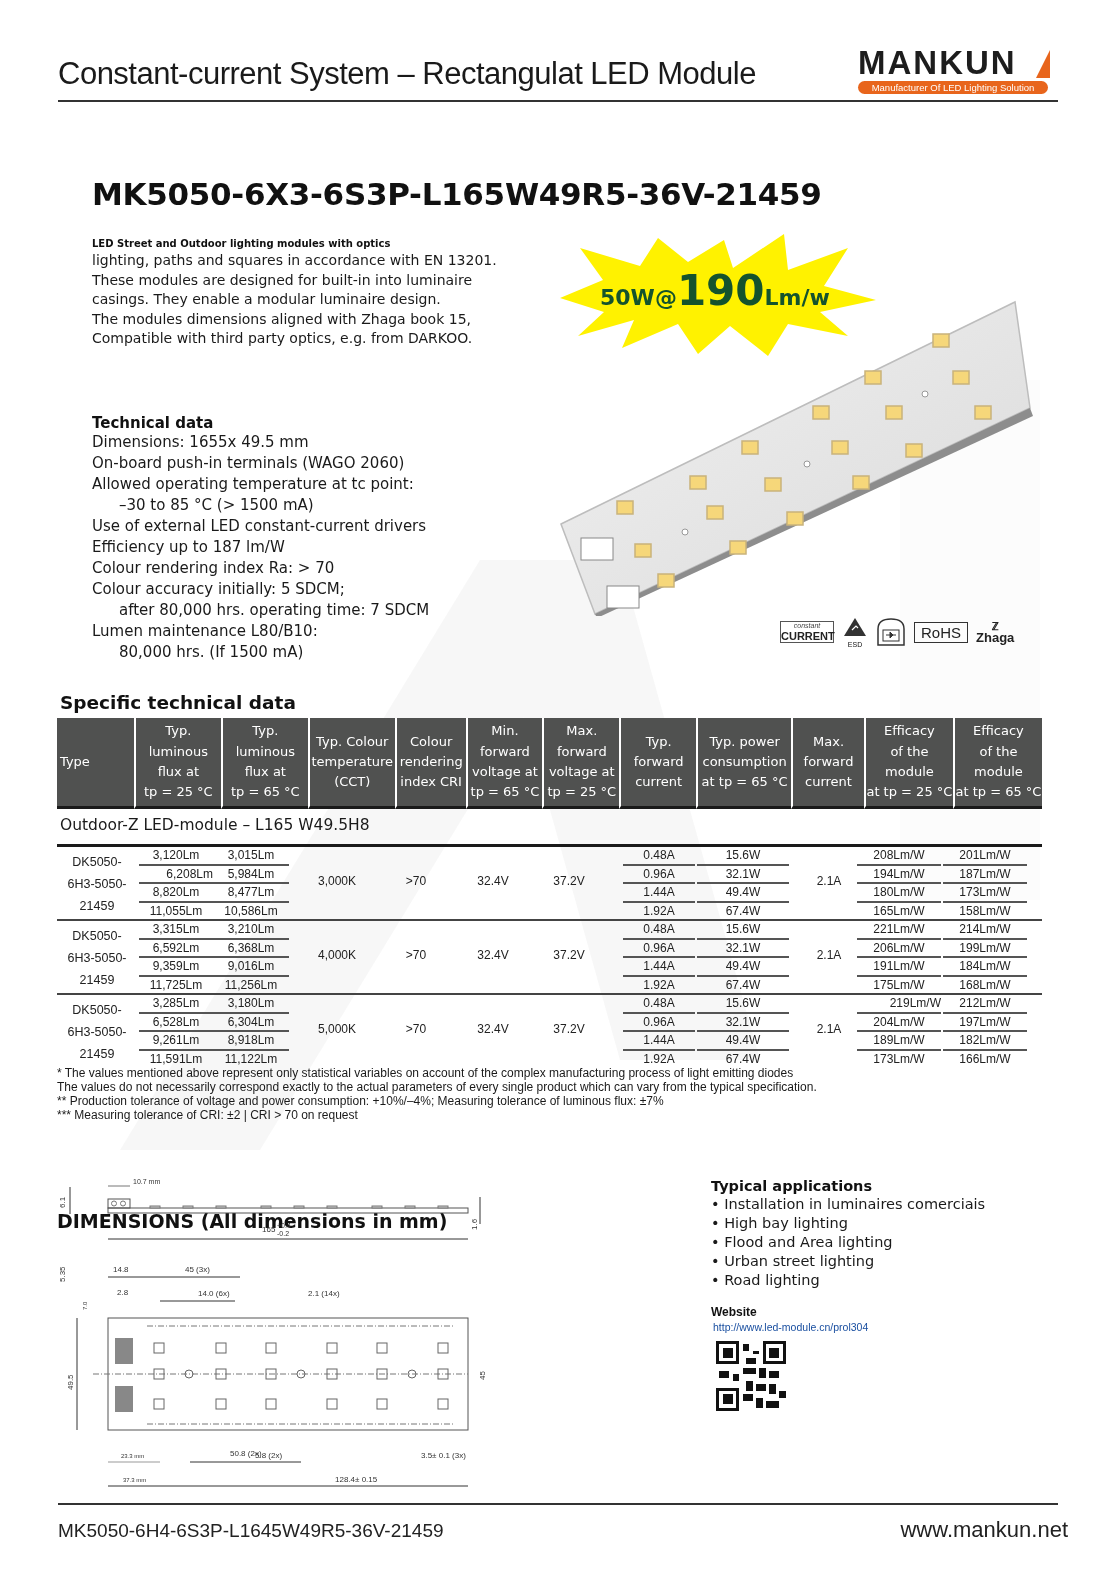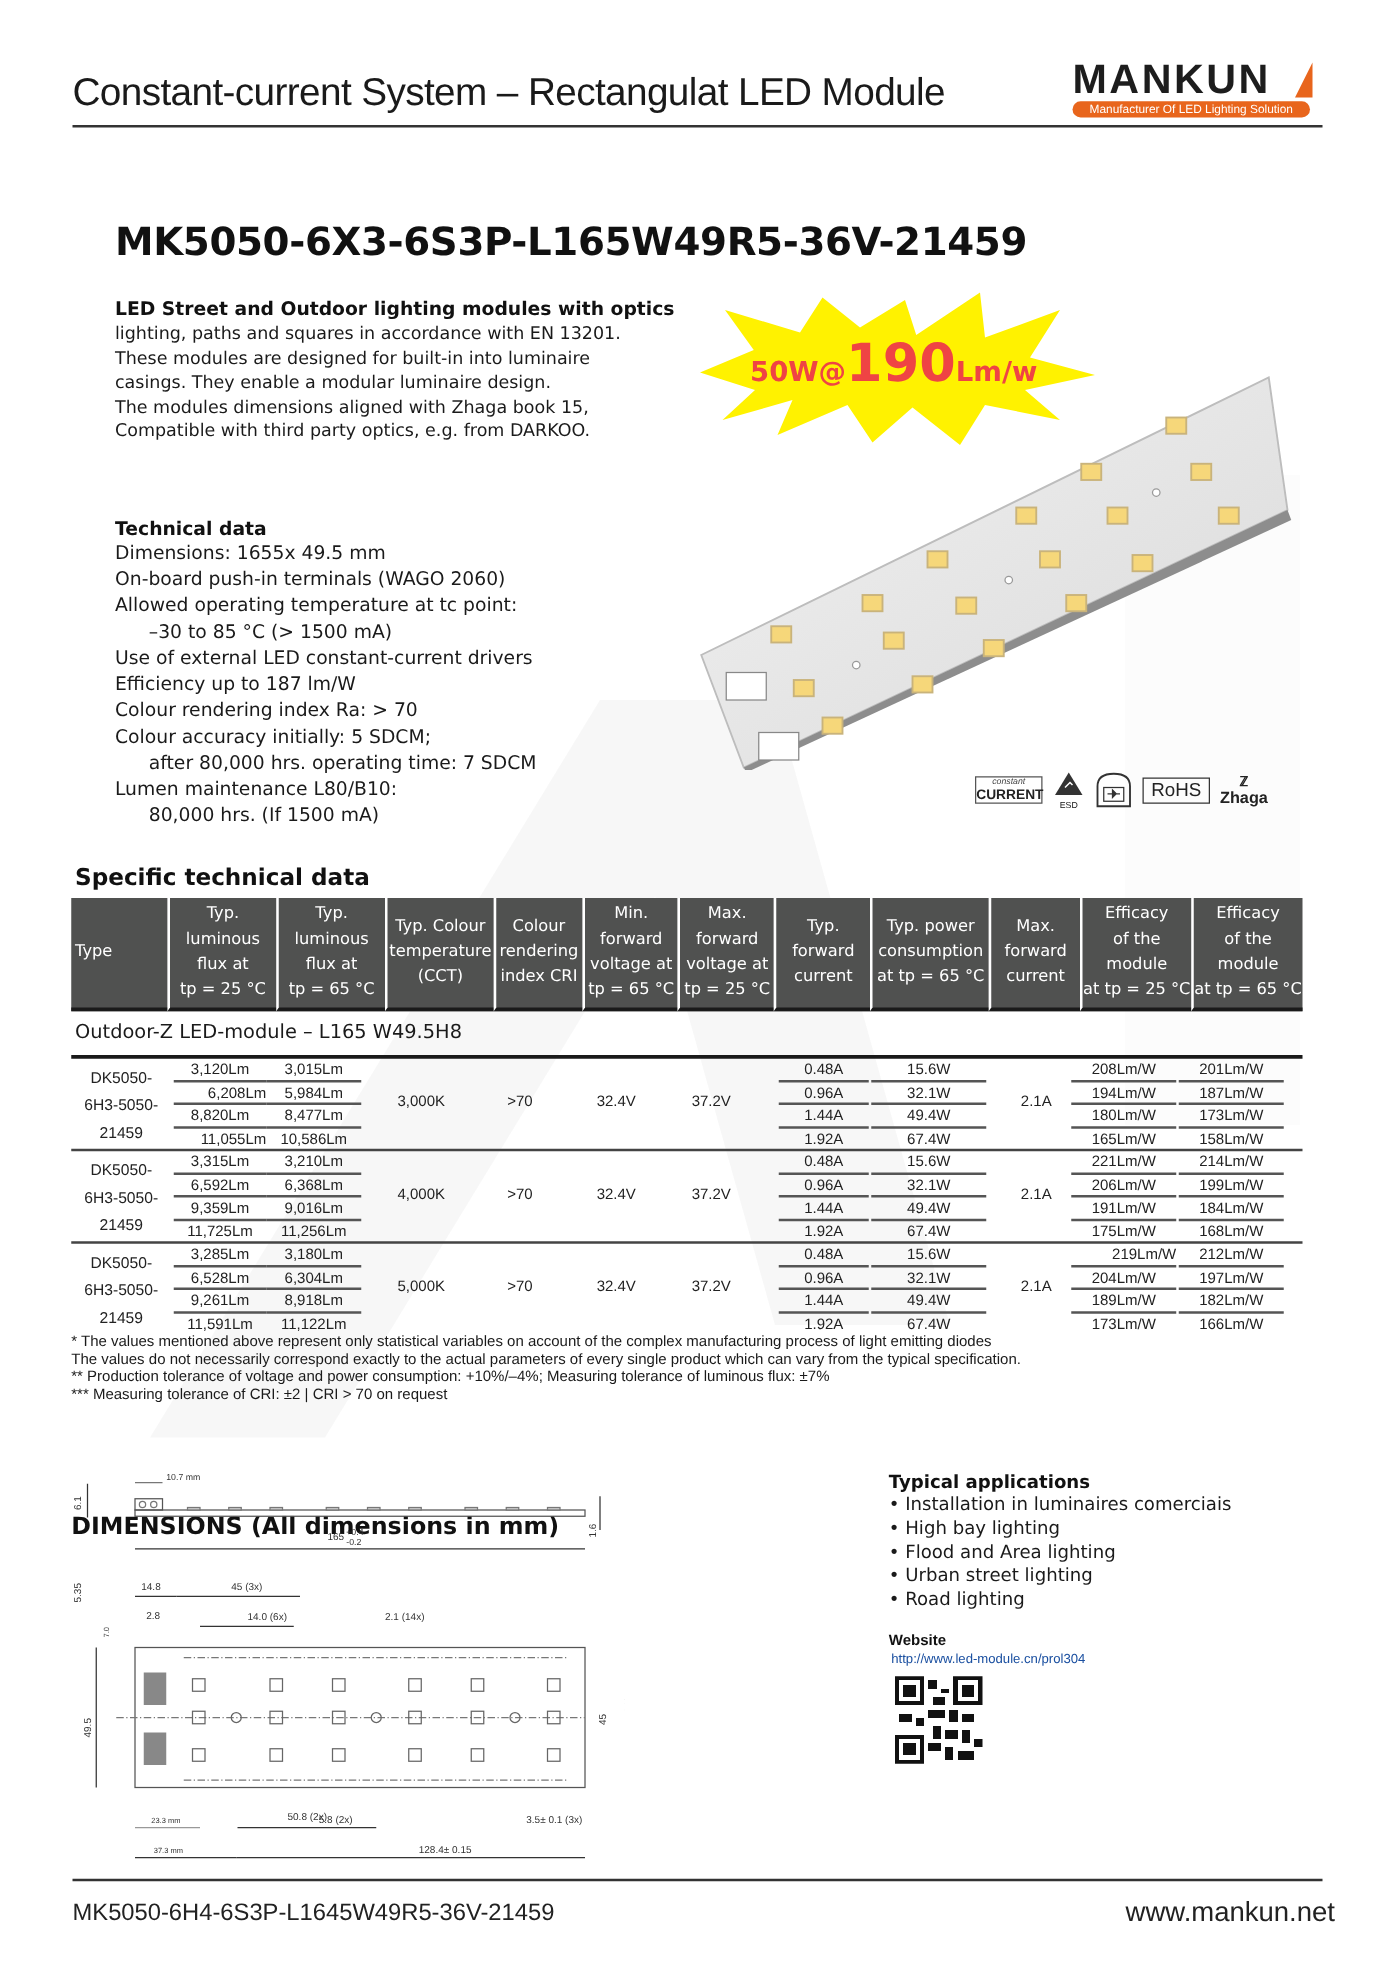--- a/index.html
+++ b/index.html
@@ -8,29 +8,29 @@
   
   .hdr-title { left: 58px; top: 56px; font-family: "Liberation Sans", sans-serif; font-size: 31px; color: #1a1a1a; letter-spacing: -0.5px; }
   .logo { left: 858px; top: 48px; width: 196px; height: 48px; }
   .logo-word { font-family: "Liberation Sans", sans-serif; font-weight: 900; font-size: 33px; color: #1d1d1d; letter-spacing: 2px; line-height: 30px; }
   .logo-tag { margin-top: 3px; background: #e8651c; color: #fff; border-radius: 8px; font-family: "Liberation Sans", sans-serif; font-size: 9.5px; padding: 1px 6px; white-space: nowrap; width: 190px; text-align: center; }
   .logo-corner { position:absolute; right: 4px; top: 2px; width: 0; height: 0; border-left: 14px solid transparent; border-top: 0; border-bottom: 28px solid #e8651c; }
   .rule { left: 58px; right: 58px; height: 2px; background: #333; }
   
   .prod-title { left: 92px; top: 176px; font-family: "DejaVu Sans", sans-serif; font-weight: bold; font-size: 31px; letter-spacing: -0.3px; color: #111; }
   .intro { left: 92px; top: 238px; width: 450px; }
-  .intro h3 { font-size: 15px; font-weight: bold; margin-bottom: 2px; }
+  .intro h3 { font-size: 10px; font-weight: bold; margin-bottom: 2px; }
   .intro p { font-size: 14px; line-height: 19.5px; color: #1a1a1a; }
   .tech { left: 92px; top: 414px; width: 380px; }
   .tech h3 { font-size: 15px; font-weight: bold; }
   .tech .ln { font-size: 15px; line-height: 21px; color: #1a1a1a; white-space: nowrap; }
   .tech .ind { padding-left: 27px; }
   
   .burst { left: 548px; top: 228px; width: 330px; height: 130px; }
-  .burst-text { position: absolute; left: 52px; top: 38px; font-weight: bold; color: #ef4444; white-space: nowrap; }
+  .burst-text { position: absolute; left: 52px; top: 38px; font-weight: bold; color: #14532d; white-space: nowrap; }
   .burst-text .sm { font-size: 22px; }
   .burst-text .big { font-size: 42px; }
   
   .board { left: 555px; top: 296px; width: 500px; height: 320px; }
   
   .certs { left: 780px; top: 612px; width: 270px; height: 40px; display: flex; align-items: center; gap: 8px; }
   .cert-current { border: 1px solid #555; width: 54px; height: 22px; text-align:center; font-family:"Liberation Sans",sans-serif; }
   .cert-current .c1 { font-size: 7px; font-style: italic; color:#444; line-height: 8px; }
   .cert-current .c2 { font-size: 11px; font-weight: bold; line-height: 12px; color:#222; }
   .cert-rohs { border: 1.5px solid #333; padding: 1px 6px; font-family: "Liberation Sans", sans-serif; font-size: 15px; color: #222; }
@@ -227,21 +227,21 @@
       <div class="sub bb" style="left: 566px; width: 72px; top: 18.5px; text-align: center;">0.96A</div>
       <div class="sub bb" style="left: 640px; width: 92px; top: 18.5px; text-align: center;">32.1W</div>
       <div class="sub bb" style="left: 800px; width: 84px; top: 18.5px; text-align: center;">194Lm/W</div>
       <div class="sub bb" style="left: 886px; width: 84px; top: 18.5px; text-align: center;">187Lm/W</div>
       <div class="sub bb" style="left: 82px; width: 74px; top: 37px; text-align: center;">8,820Lm</div>
       <div class="sub bb" style="left: 156px; width: 76px; top: 37px; text-align: center;">8,477Lm</div>
       <div class="sub bb" style="left: 566px; width: 72px; top: 37px; text-align: center;">1.44A</div>
       <div class="sub bb" style="left: 640px; width: 92px; top: 37px; text-align: center;">49.4W</div>
       <div class="sub bb" style="left: 800px; width: 84px; top: 37px; text-align: center;">180Lm/W</div>
       <div class="sub bb" style="left: 886px; width: 84px; top: 37px; text-align: center;">173Lm/W</div>
-      <div class="sub" style="left: 82px; width: 74px; top: 55.5px; text-align: right;">11,055Lm</div>
+      <div class="sub" style="left: 82px; width: 74px; top: 55.5px; text-align: center;">11,055Lm</div>
       <div class="sub" style="left: 156px; width: 76px; top: 55.5px; text-align: center;">10,586Lm</div>
       <div class="sub" style="left: 566px; width: 72px; top: 55.5px; text-align: center;">1.92A</div>
       <div class="sub" style="left: 640px; width: 92px; top: 55.5px; text-align: center;">67.4W</div>
       <div class="sub" style="left: 800px; width: 84px; top: 55.5px; text-align: center;">165Lm/W</div>
       <div class="sub" style="left: 886px; width: 84px; top: 55.5px; text-align: center;">158Lm/W</div>
     </div>
     <div class="grp">
       <div class="cell type">
         <div>DK5050-</div>
         <div>6H3-5050-</div>

